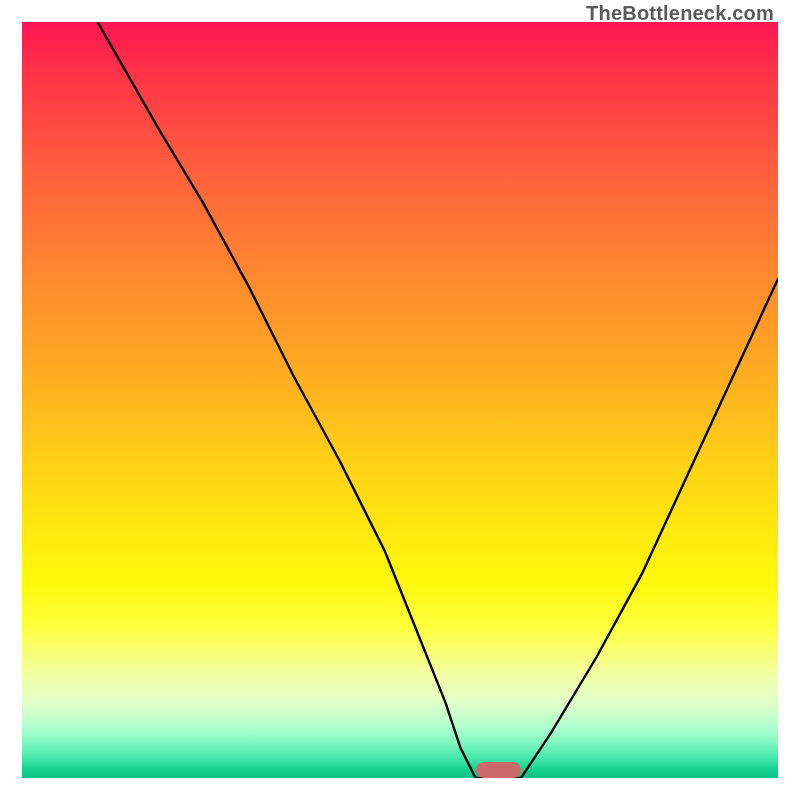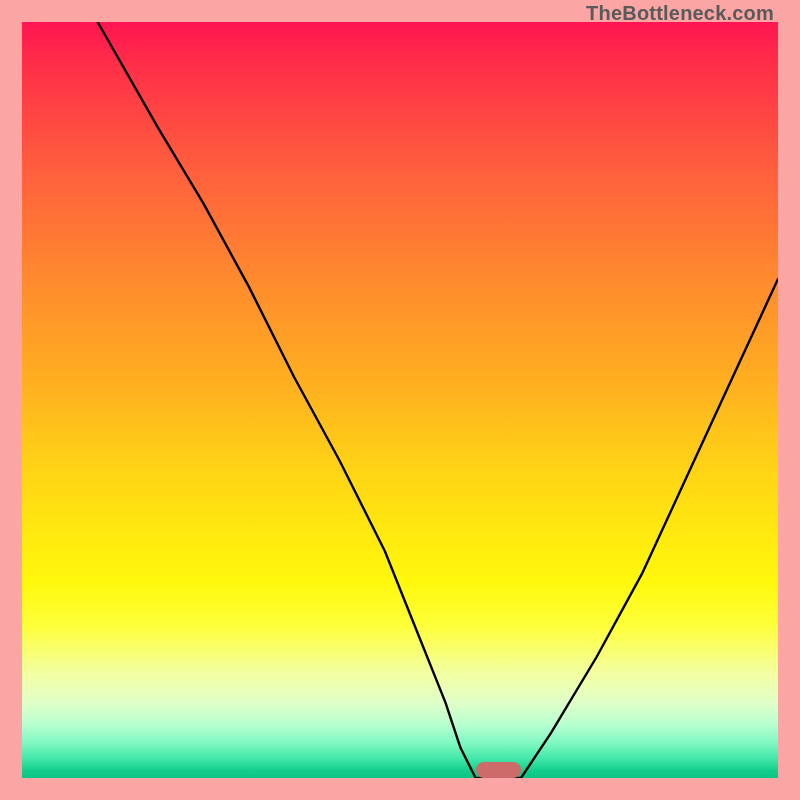--- a/index.html
+++ b/index.html
@@ -7,21 +7,21 @@
     padding: 0;
     width: 800px;
     height: 800px;
     background: #000;
     overflow: hidden;
   }
   .frame {
     position: relative;
     width: 800px;
     height: 800px;
-    background: #fca5a5;
+    background: #ffffff;
   }
   .plot-area {
     position: absolute;
     left: 22px;
     top: 22px;
     width: 756px;
     height: 756px;
     
     background: linear-gradient(
       to bottom,

